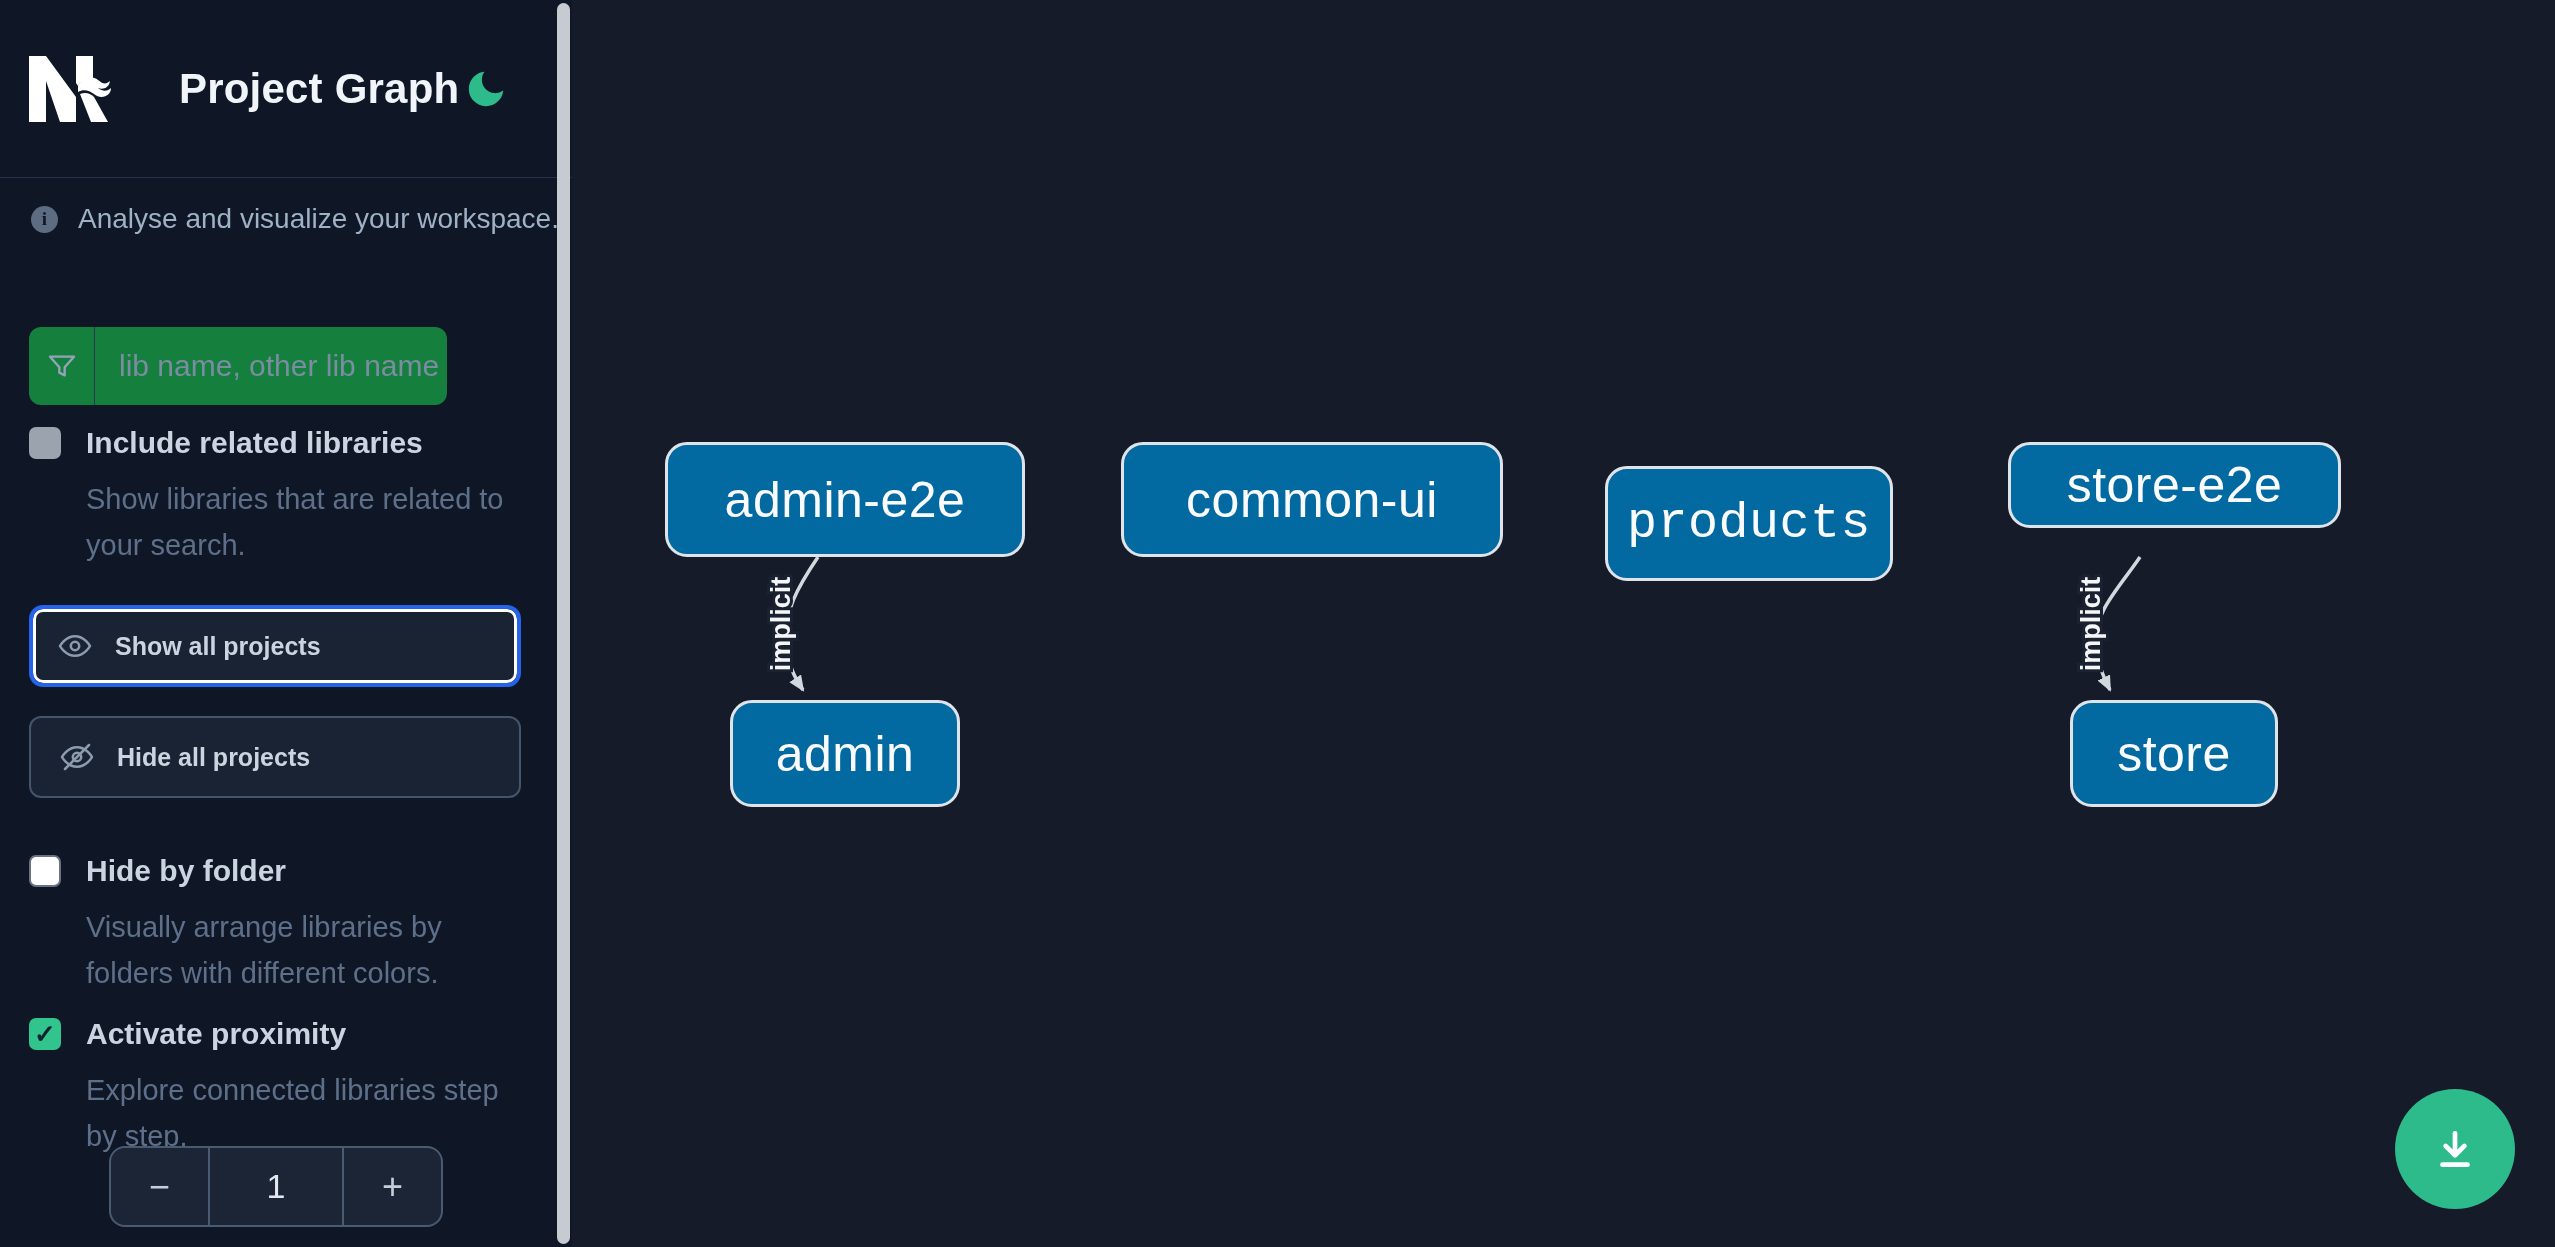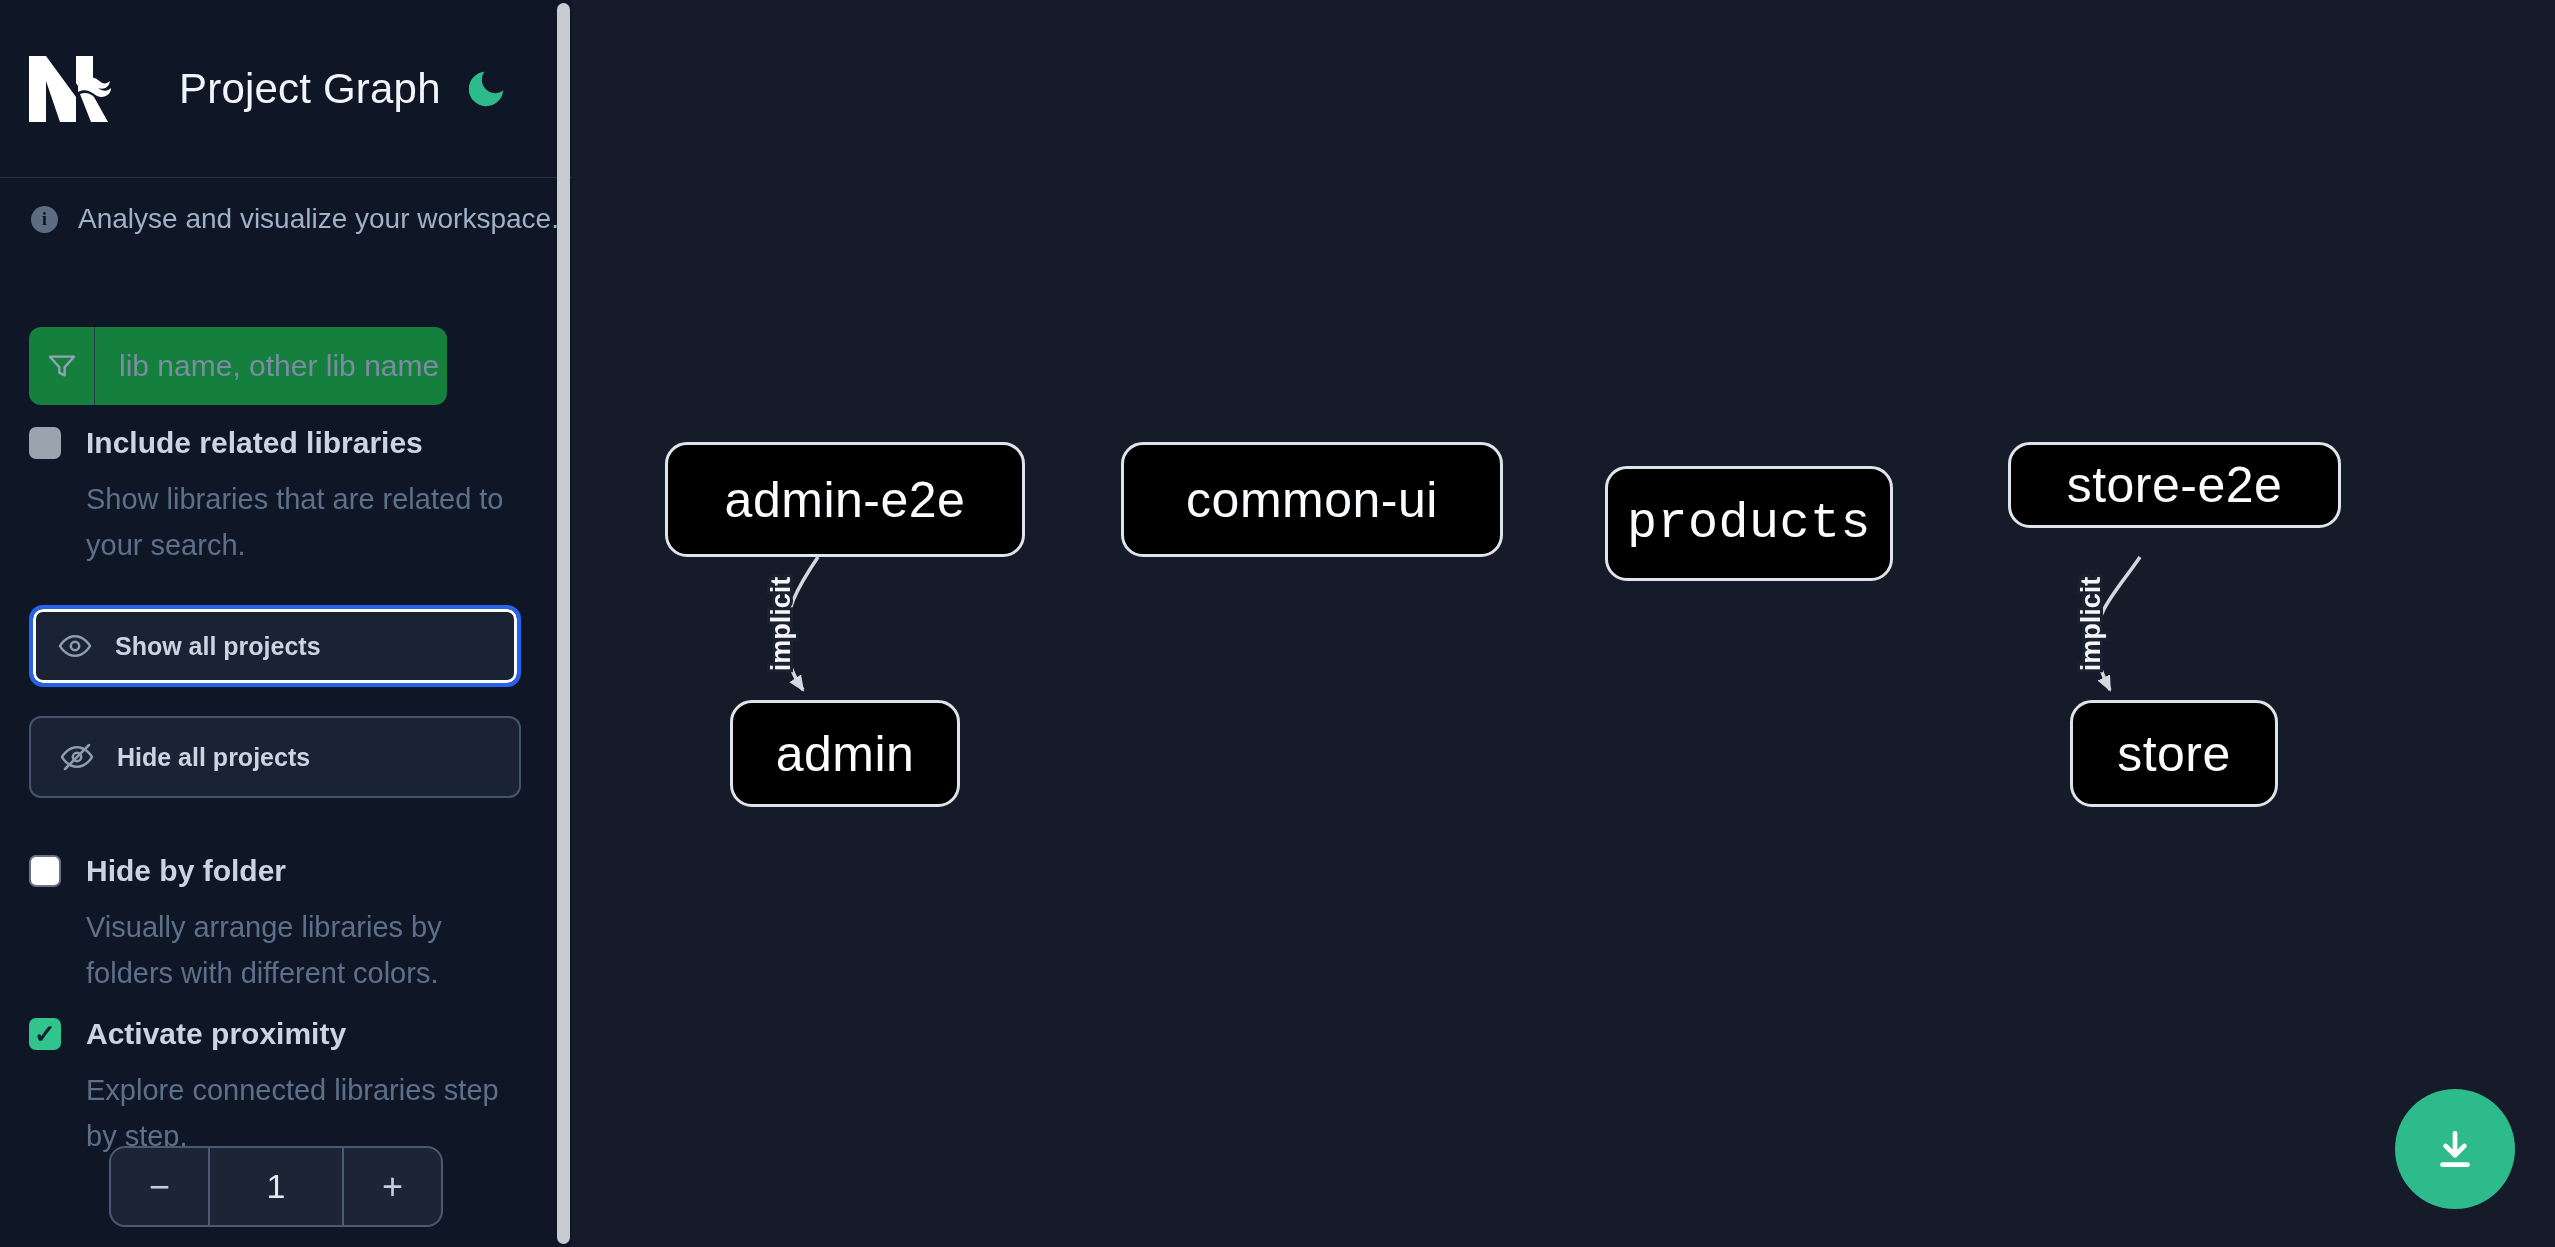--- a/index.html
+++ b/index.html
@@ -8,21 +8,21 @@
 
   
   .sidebar { position:absolute; left:0; top:0; width:572px; height:1247px;
              background:#0F1727; }
   .sb-scrollthumb { position:absolute; right:2px; top:3px; bottom:3px; width:13px;
              border-radius:7px; background:#C6CBD2; }
 
   .sb-header { position:absolute; left:0; top:0; width:100%; height:178px;
              border-bottom:1px solid #26324A; display:flex; align-items:center; }
   .logo { margin-left:27px; width:96px; height:66px; }
-  .app-title { margin-left:56px; font-size:42px; font-weight:400; color:#F1F5F9; letter-spacing:0.2px; }
+  .app-title { margin-left:56px; font-size:42px; font-weight:700; color:#F1F5F9; letter-spacing:0.2px; }
   .moon-btn { margin-left:auto; margin-right:62px; width:48px; height:48px;
              background:none; border:none; cursor:pointer; display:flex; align-items:center; justify-content:center; }
 
   .info-row { position:absolute; left:31px; top:203px; display:flex; align-items:center; gap:20px; }
   .info-icon { width:27px; height:27px; border-radius:50%; background:#5D6C81; color:#0F1727;
              font-size:19px; font-weight:700; font-family:"Liberation Serif", serif;
              display:flex; align-items:center; justify-content:center; flex:0 0 auto; }
   .info-text { font-size:28px; color:#9FB1C5; }
 
   .search-box { position:absolute; left:29px; top:327px; width:418px; height:78px;
@@ -60,21 +60,21 @@
              border:2px solid #4A5A70; border-radius:16px; background:#1B2535;
              display:flex; align-items:stretch; overflow:hidden; }
   .stepper button { width:97px; background:transparent; border:none; color:#C4CEDB;
              font-size:36px; cursor:pointer; font-family:"Liberation Sans", sans-serif; }
   .stepper .step-val { flex:1; display:flex; align-items:center; justify-content:center;
              font-size:34px; color:#E2E8F0; border-left:2px solid #4A5A70; border-right:2px solid #4A5A70; }
 
   
   .canvas { position:absolute; left:572px; top:0; width:1983px; height:1247px; background:#151B29; }
   .edges-svg { position:absolute; left:0; top:0; }
-  .gnode { position:absolute; background:#000000; border:3px solid #DFE3EA; border-radius:22px;
+  .gnode { position:absolute; background:#0369a1; border:3px solid #DFE3EA; border-radius:22px;
              color:#FAFBFC; font-size:50px; letter-spacing:0.5px;
              display:flex; align-items:center; justify-content:center; cursor:pointer; }
   .n-admin-e2e { left:93px;  top:442px; width:360px; height:115px; }
   .n-common-ui { left:549px; top:442px; width:382px; height:115px; }
   .n-products  { left:1033px; top:466px; width:288px; height:115px;font-family:Liberation Mono, monospace; }
   .n-store-e2e { left:1436px; top:442px; width:333px; height:86px; }
   .n-admin     { left:158px; top:700px; width:230px; height:107px; }
   .n-store     { left:1498px; top:700px; width:208px; height:107px; }
 
   .edge-label { font-size:27px; font-weight:600; fill:#F4F6F8;

